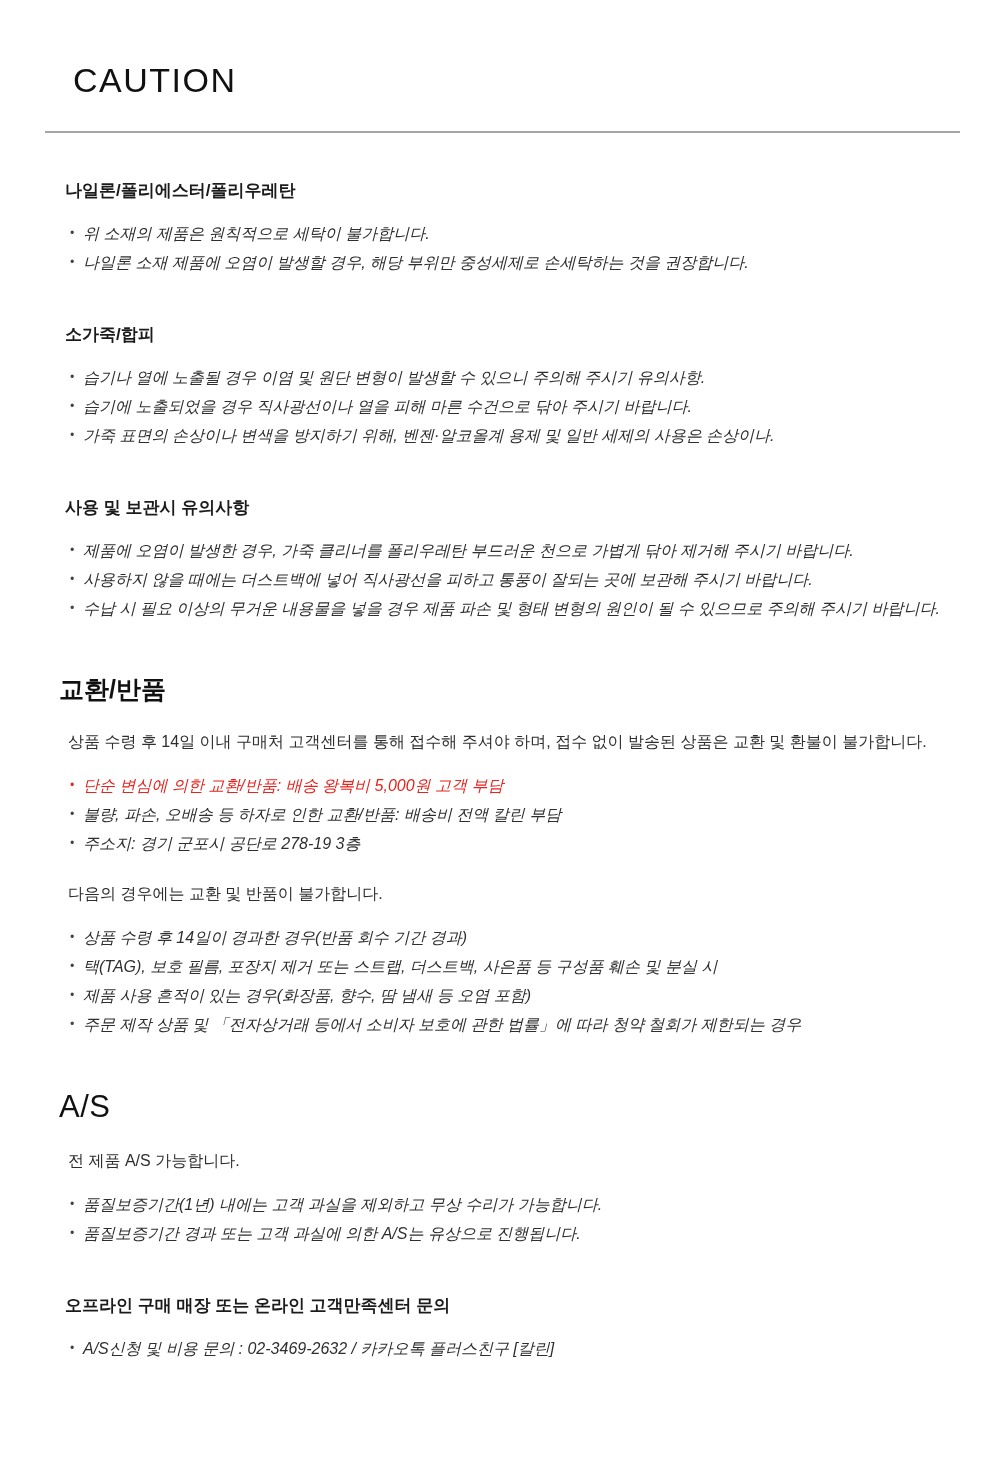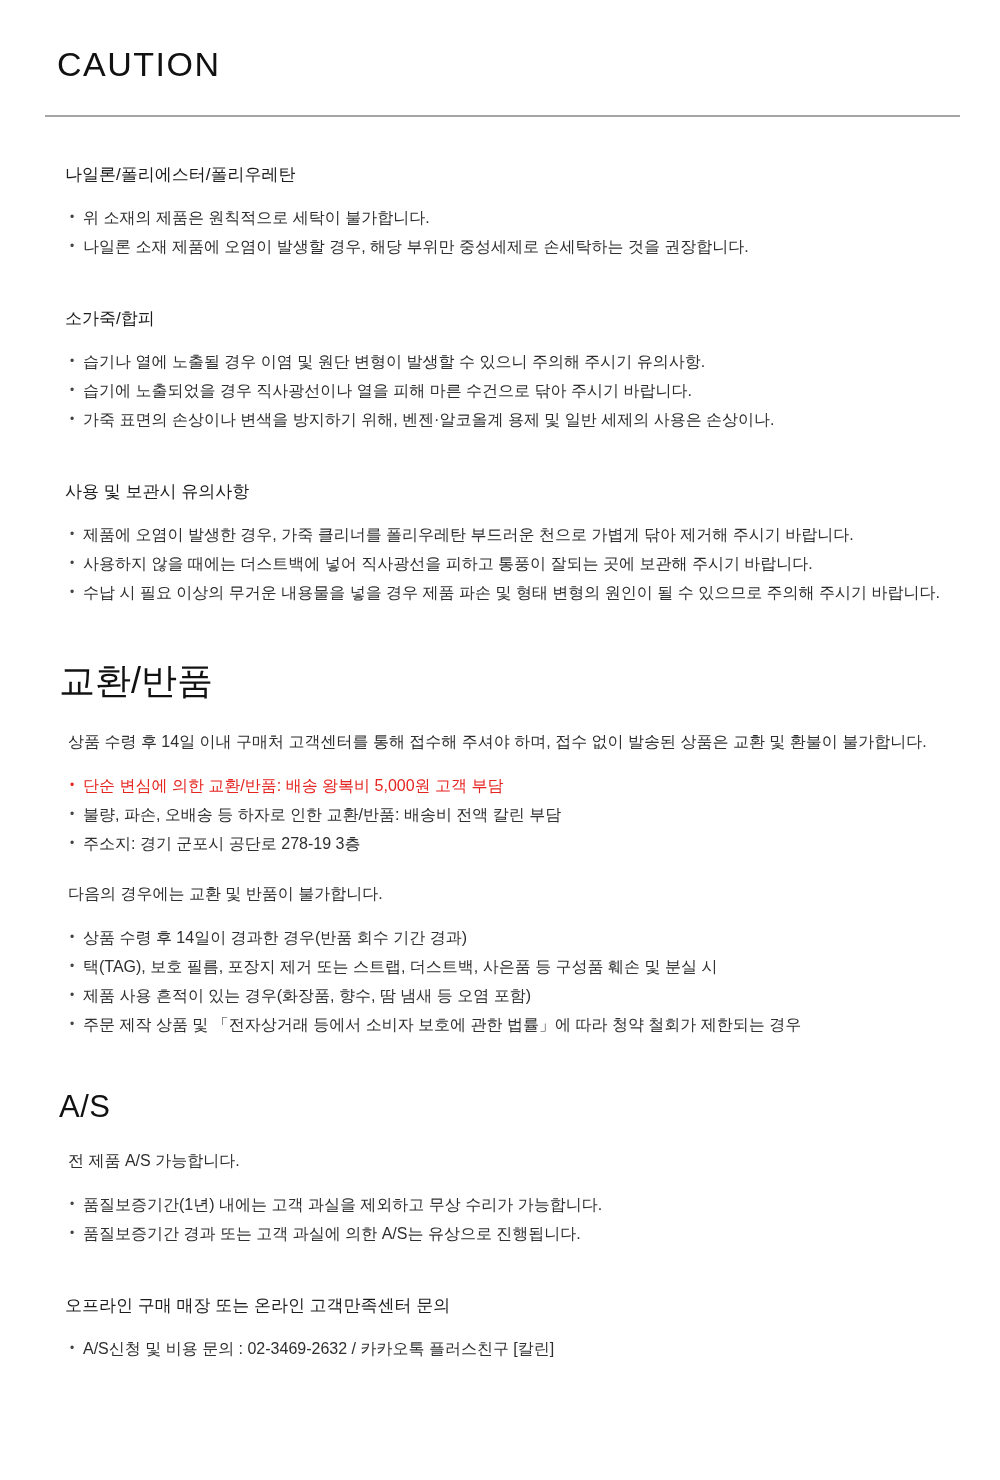--- a/index.html
+++ b/index.html
@@ -16,38 +16,39 @@
   }
   .page {
     padding: 45px 40px 70px 57px;
     box-sizing: border-box;
   }
   .page-title {
     font-size: 34px;
     font-weight: 300;
     letter-spacing: 1.5px;
     color: #111111;
-    margin: 0;
+    margin: 16px;
   }
   .divider {
     border: none;
     height: 2px;
     background: #a6a6a6;
     margin: 31px 0 0 -12px;
   }
   h3.sub-heading {
     font-size: 17px;
-    font-weight: 400;
+    font-weight: 700;
     color: #1b1b1b;
     margin: 46px 0 0 8px;
   }
   ul.bullet-list {
     list-style: none;
     margin: 17px 0 0 13px;
     padding: 0;
+    font-style: italic;
   }
   ul.bullet-list li {
     position: relative;
     padding-left: 13px;
     font-size: 16px;
     line-height: 29px;
     color: #2e2e2e;
   }
   ul.bullet-list li::before {
     content: "\2022";
@@ -56,22 +57,22 @@
     top: 0;
     font-size: 12px;
     line-height: 29px;
     color: #444444;
   }
   ul.bullet-list li.red,
   ul.bullet-list li.red::before {
     color: #e5241f;
   }
   h2.big-heading {
-    font-size: 36px;
-    font-weight: 400;
+    font-size: 25px;
+    font-weight: 700;
     color: #111111;
     margin: 50px 0 0 2px;
   }
   h2.big-heading.light {
     font-size: 31px;
     font-weight: 300;
     letter-spacing: 0.5px;
   }
   p.section-intro {
     font-size: 16px;

